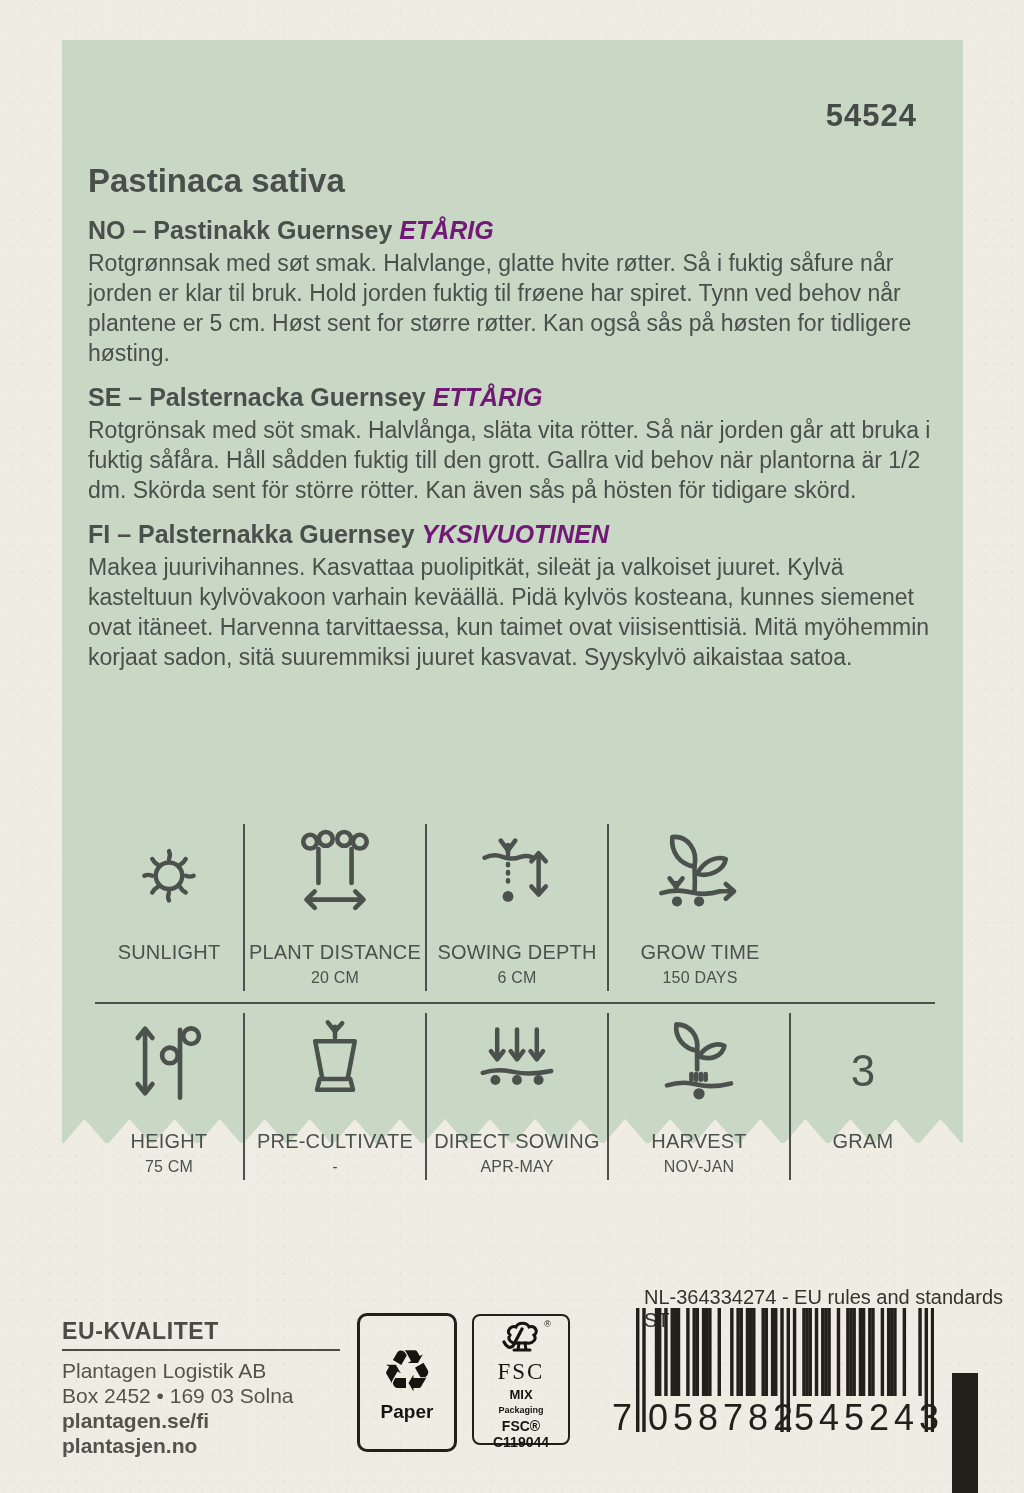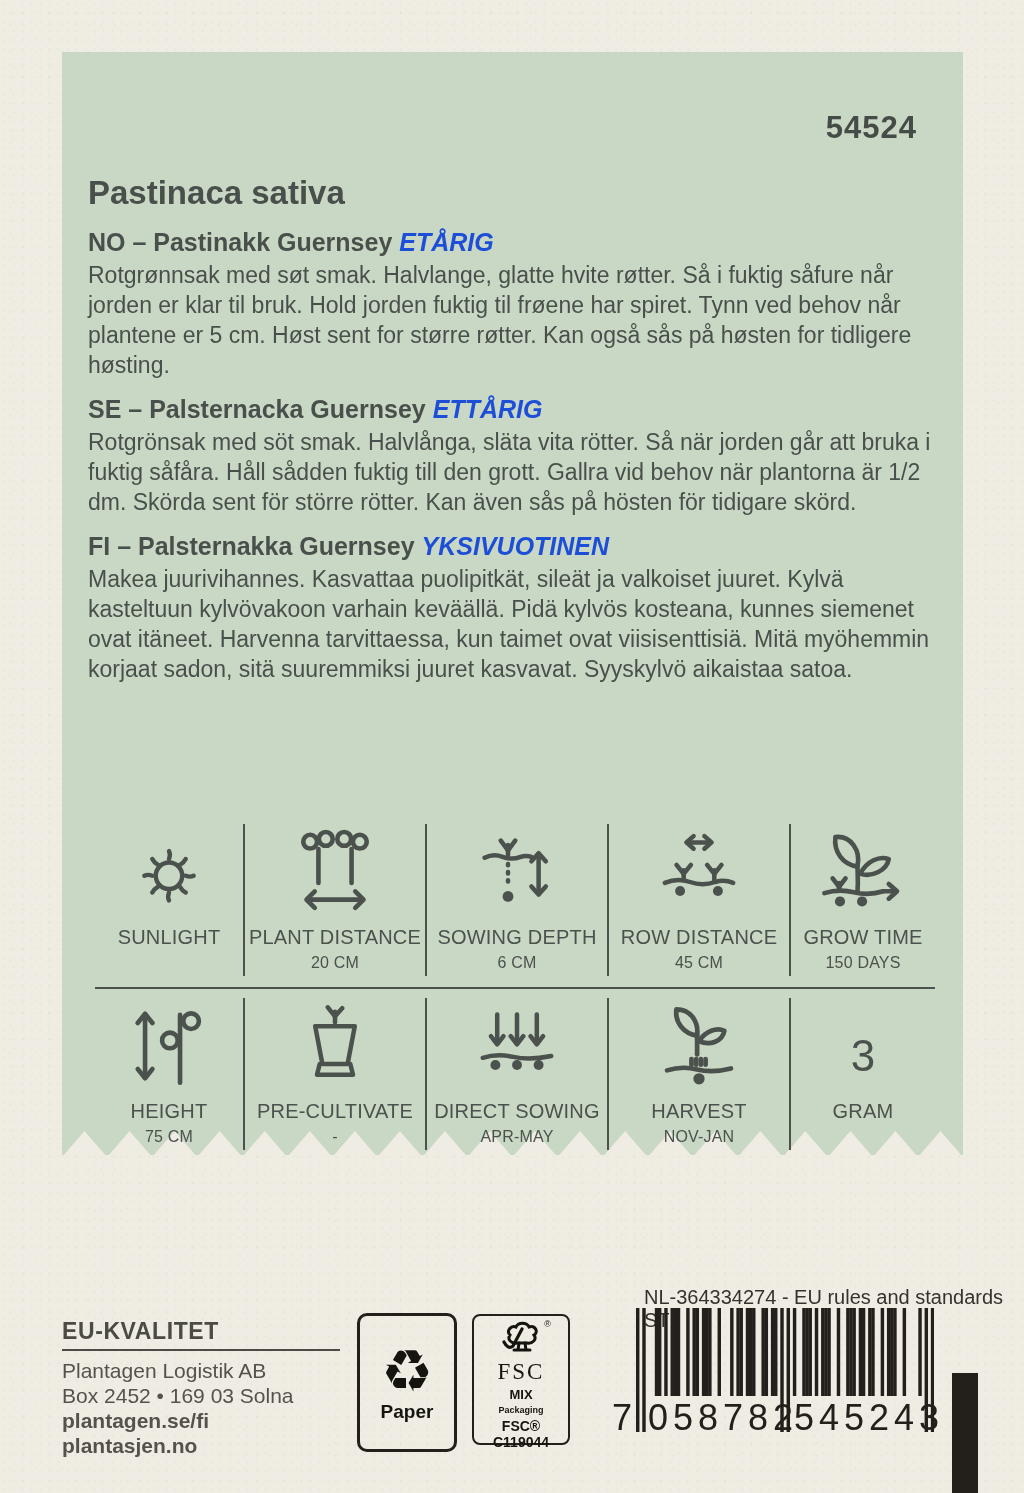--- a/index.html
+++ b/index.html
@@ -3,37 +3,37 @@
 <meta charset="utf-8">
 <style>
   html,body{margin:0;padding:0;}
   .page{position:relative;width:1024px;height:1493px;background:#efece3;overflow:hidden;
         font-family:"Liberation Sans",sans-serif;}
   .page::before{content:"";position:absolute;inset:0;pointer-events:none;
     background-image:radial-gradient(rgba(150,140,115,.05) 1px,transparent 1.4px),
                      radial-gradient(rgba(120,110,90,.04) 1px,transparent 1.4px);
     background-size:9px 9px,13px 13px;background-position:0 0,4px 6px;}
   
-  .panel{position:absolute;left:62px;top:52px;width:901px;height:1103px;background:#c9d7c5;}
+  .panel{position:absolute;left:62px;top:40px;width:901px;height:1103px;background:#c9d7c5;}
   .zigzag{position:absolute;left:0;bottom:-1px;width:901px;height:25px;display:block;}
   .prod-code{position:absolute;top:58px;right:46px;font-size:31px;font-weight:700;
              color:#454b46;letter-spacing:1px;}
   .content{position:absolute;left:26px;top:122px;width:854px;color:#49504b;}
   .title{font-size:33px;font-weight:700;margin:0 0 16px 0;}
   .sec{margin-top:15px;}
   .sec-head{font-size:25px;font-weight:700;}
-  .accent{color:#1d4ed8;font-style:italic;font-weight:700;margin-left:7px;}
+  .accent{color:#701a75;font-style:italic;font-weight:700;margin-left:7px;}
   .sec-body{font-size:23px;line-height:30px;margin-top:3px;}
   
   .grid{position:absolute;left:95px;top:824px;width:840px;color:#4b514c;}
   .grow{display:grid;grid-template-columns:150px 182px 182px 182px 144px;}
   .cell{display:flex;flex-direction:column;align-items:center;}
   .bdr{border-right:2px solid #4b514c;}
   .gicon{height:94px;display:flex;align-items:flex-end;justify-content:center;}
-  .glabel{font-size:20px;letter-spacing:.2px;margin-top:7px;line-height:24px;text-align:center;}
+  .glabel{font-size:20px;letter-spacing:.2px;margin-top:22px;line-height:24px;text-align:center;}
   .gvalue{font-size:16px;letter-spacing:.2px;line-height:27px;min-height:27px;text-align:right;}
   .gsep{height:2px;background:#4b514c;margin:11px 0 9px 0;}
   .gnum{font-size:44px;font-weight:500;line-height:1;padding-bottom:14px;}
   .st{stroke:#4b514c;stroke-width:5;fill:none;stroke-linecap:round;stroke-linejoin:round;}
   .fl{fill:#4b514c;stroke:none;}
   
   .eu{position:absolute;left:62px;top:1318px;color:#54524b;}
   .eu-head{font-size:23px;font-weight:700;letter-spacing:.6px;color:#4c4a44;}
   .eu-rule{width:278px;height:2px;background:#4c4a44;margin:4px 0 7px 0;}
   .eu-line{font-size:21px;line-height:25px;}
@@ -143,40 +143,20 @@
             <circle class="fl" cx="40" cy="76" r="6"></circle>
             <line class="st" x1="74" y1="29" x2="74" y2="73"></line>
             <path class="st" d="M66,37 L74,28 L82,37"></path>
             <path class="st" d="M66,65 L74,74 L82,65"></path>
           </svg>
         </div>
         <div class="glabel">SOWING DEPTH</div>
         <div class="gvalue">6 CM</div>
       </div>
 
-      <div class="cell bdr">
-        <div class="gicon">
-          <svg width="100" height="90" viewBox="0 0 100 100">
-            <line class="st" x1="38" y1="16" x2="62" y2="16"></line>
-            <path class="st" d="M44,9 L36,16 L44,23"></path>
-            <path class="st" d="M56,9 L64,16 L56,23"></path>
-            <path class="st" d="M12,61 Q26,55 40,60 Q54,65 68,60 Q78,57 88,61" stroke-width="6"></path>
-            <line class="st" x1="33" y1="58" x2="33" y2="47"></line>
-            <path class="st" d="M33,51 L25,41"></path>
-            <path class="st" d="M33,51 L41,41"></path>
-            <line class="st" x1="67" y1="58" x2="67" y2="47"></line>
-            <path class="st" d="M67,51 L59,41"></path>
-            <path class="st" d="M67,51 L75,41"></path>
-            <circle class="fl" cx="29" cy="70" r="5.5"></circle>
-            <circle class="fl" cx="71" cy="70" r="5.5"></circle>
-          </svg>
-        </div>
-        <div class="glabel">ROW DISTANCE</div>
-        <div class="gvalue">45 CM</div>
-      </div>
 
       <div class="cell">
         <div class="gicon">
           <svg width="104" height="92" viewBox="0 0 104 100">
             <path class="st" d="M46,44 C30,42 20,28 22,12 C38,10 50,26 46,44 Z"></path>
             <path class="st" d="M46,72 C47,58 46,50 46,44"></path>
             <path class="st" d="M49,52 C56,38 70,32 80,36 C78,48 62,56 49,52 Z"></path>
             <line class="st" x1="26" y1="70" x2="26" y2="62"></line>
             <path class="st" d="M26,66 L19,57"></path>
             <path class="st" d="M26,66 L33,57"></path>

